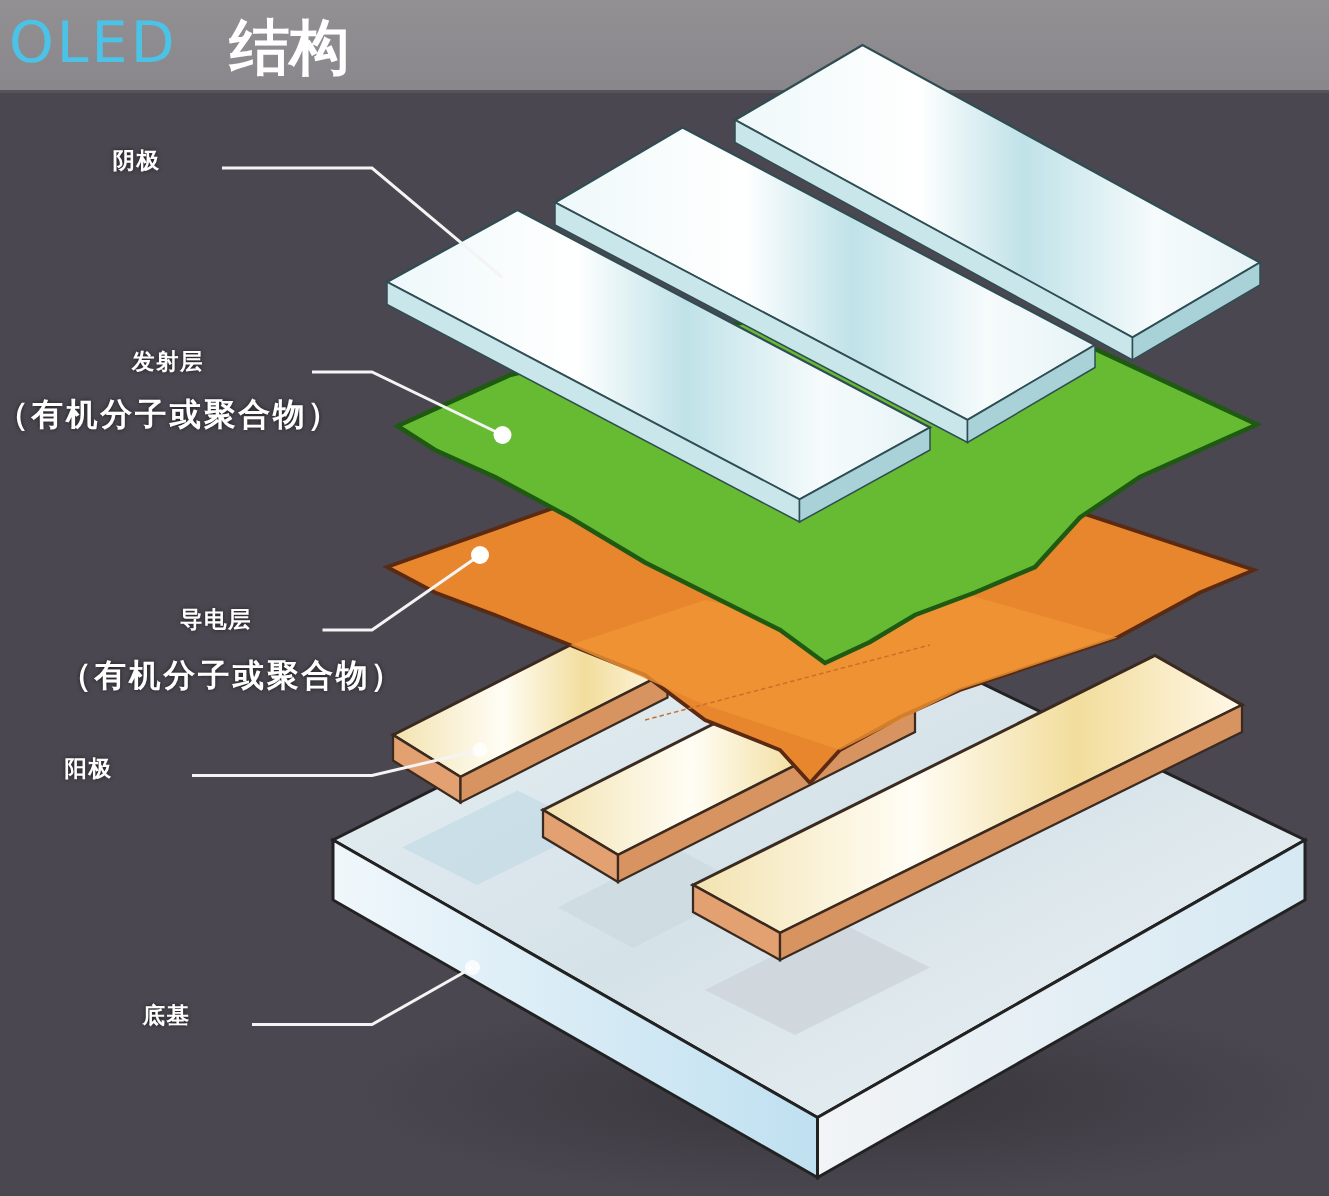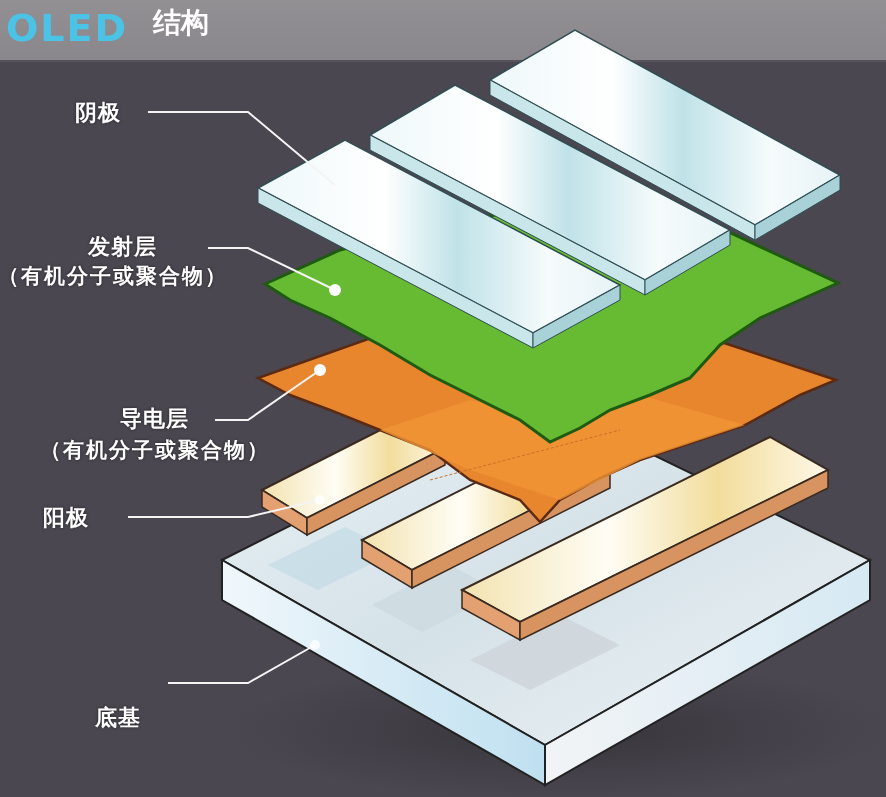--- a/index.html
+++ b/index.html
@@ -9,33 +9,33 @@
     font-family: "DejaVu Sans", sans-serif;
     position: relative;
   }
   .header {
     position: absolute; left: 0; top: 0; width: 886px; height: 60px;
     background: linear-gradient(#939094, #8a878c);
     border-bottom: 2px solid #57535a;
   }
   .title-en {
     position: absolute; left: 6px; top: 6px;
-    font-family: "DejaVu Sans", sans-serif; font-weight: bold;
+    font-family: "DejaVu Sans", sans-serif; font-weight: normal;
     font-size: 38px; letter-spacing: 2px;
     color: #4bc3e6;
   }
   .title-zh {
     position: absolute; left: 153px; top: 4px;
-    font-size: 28px; color: #ffffff; font-weight: bold;
+    font-size: 40px; color: #ffffff; font-weight: bold;
   }
   .stage {
     position: absolute; left: 0; top: 0; width: 886px; height: 797px;
   }
   .label {
-    position: absolute; color: #ffffff; font-size: 22px; font-weight: bold;
+    position: absolute; color: #ffffff; font-size: 15px; font-weight: bold;
     white-space: nowrap; letter-spacing: 1px;
     text-shadow: 0 0 3px rgba(0,0,0,0.6);
   }
   .sub {
     position: absolute; color: #ffffff; font-size: 21px; font-weight: bold;
     white-space: nowrap; letter-spacing: 2px;
     text-shadow: 0 0 3px rgba(0,0,0,0.6);
   }
 </style>
 </head>
@@ -151,13 +151,13 @@
     <circle cx="315" cy="645" r="5" opacity="0.8"></circle>
   </g>
 </svg>
 
 <span class="label" style="left:75px; top:98px;">阴极</span>
 <span class="label" style="left:88px; top:232px;">发射层</span>
 <span class="sub" style="left:-2px; top:262px;">（有机分子或聚合物）</span>
 <span class="label" style="left:120px; top:404px;font-family:Liberation Mono, monospace;">导电层</span>
 <span class="sub" style="left:40px; top:436px;">（有机分子或聚合物）</span>
 <span class="label" style="left:43px; top:503px;">阳极</span>
-<span class="label" style="left:95px; top:668px;margin-top:35px;">底基</span>
+<span class="label" style="left:95px; top:668px;">底基</span>
 
 </body></html>

